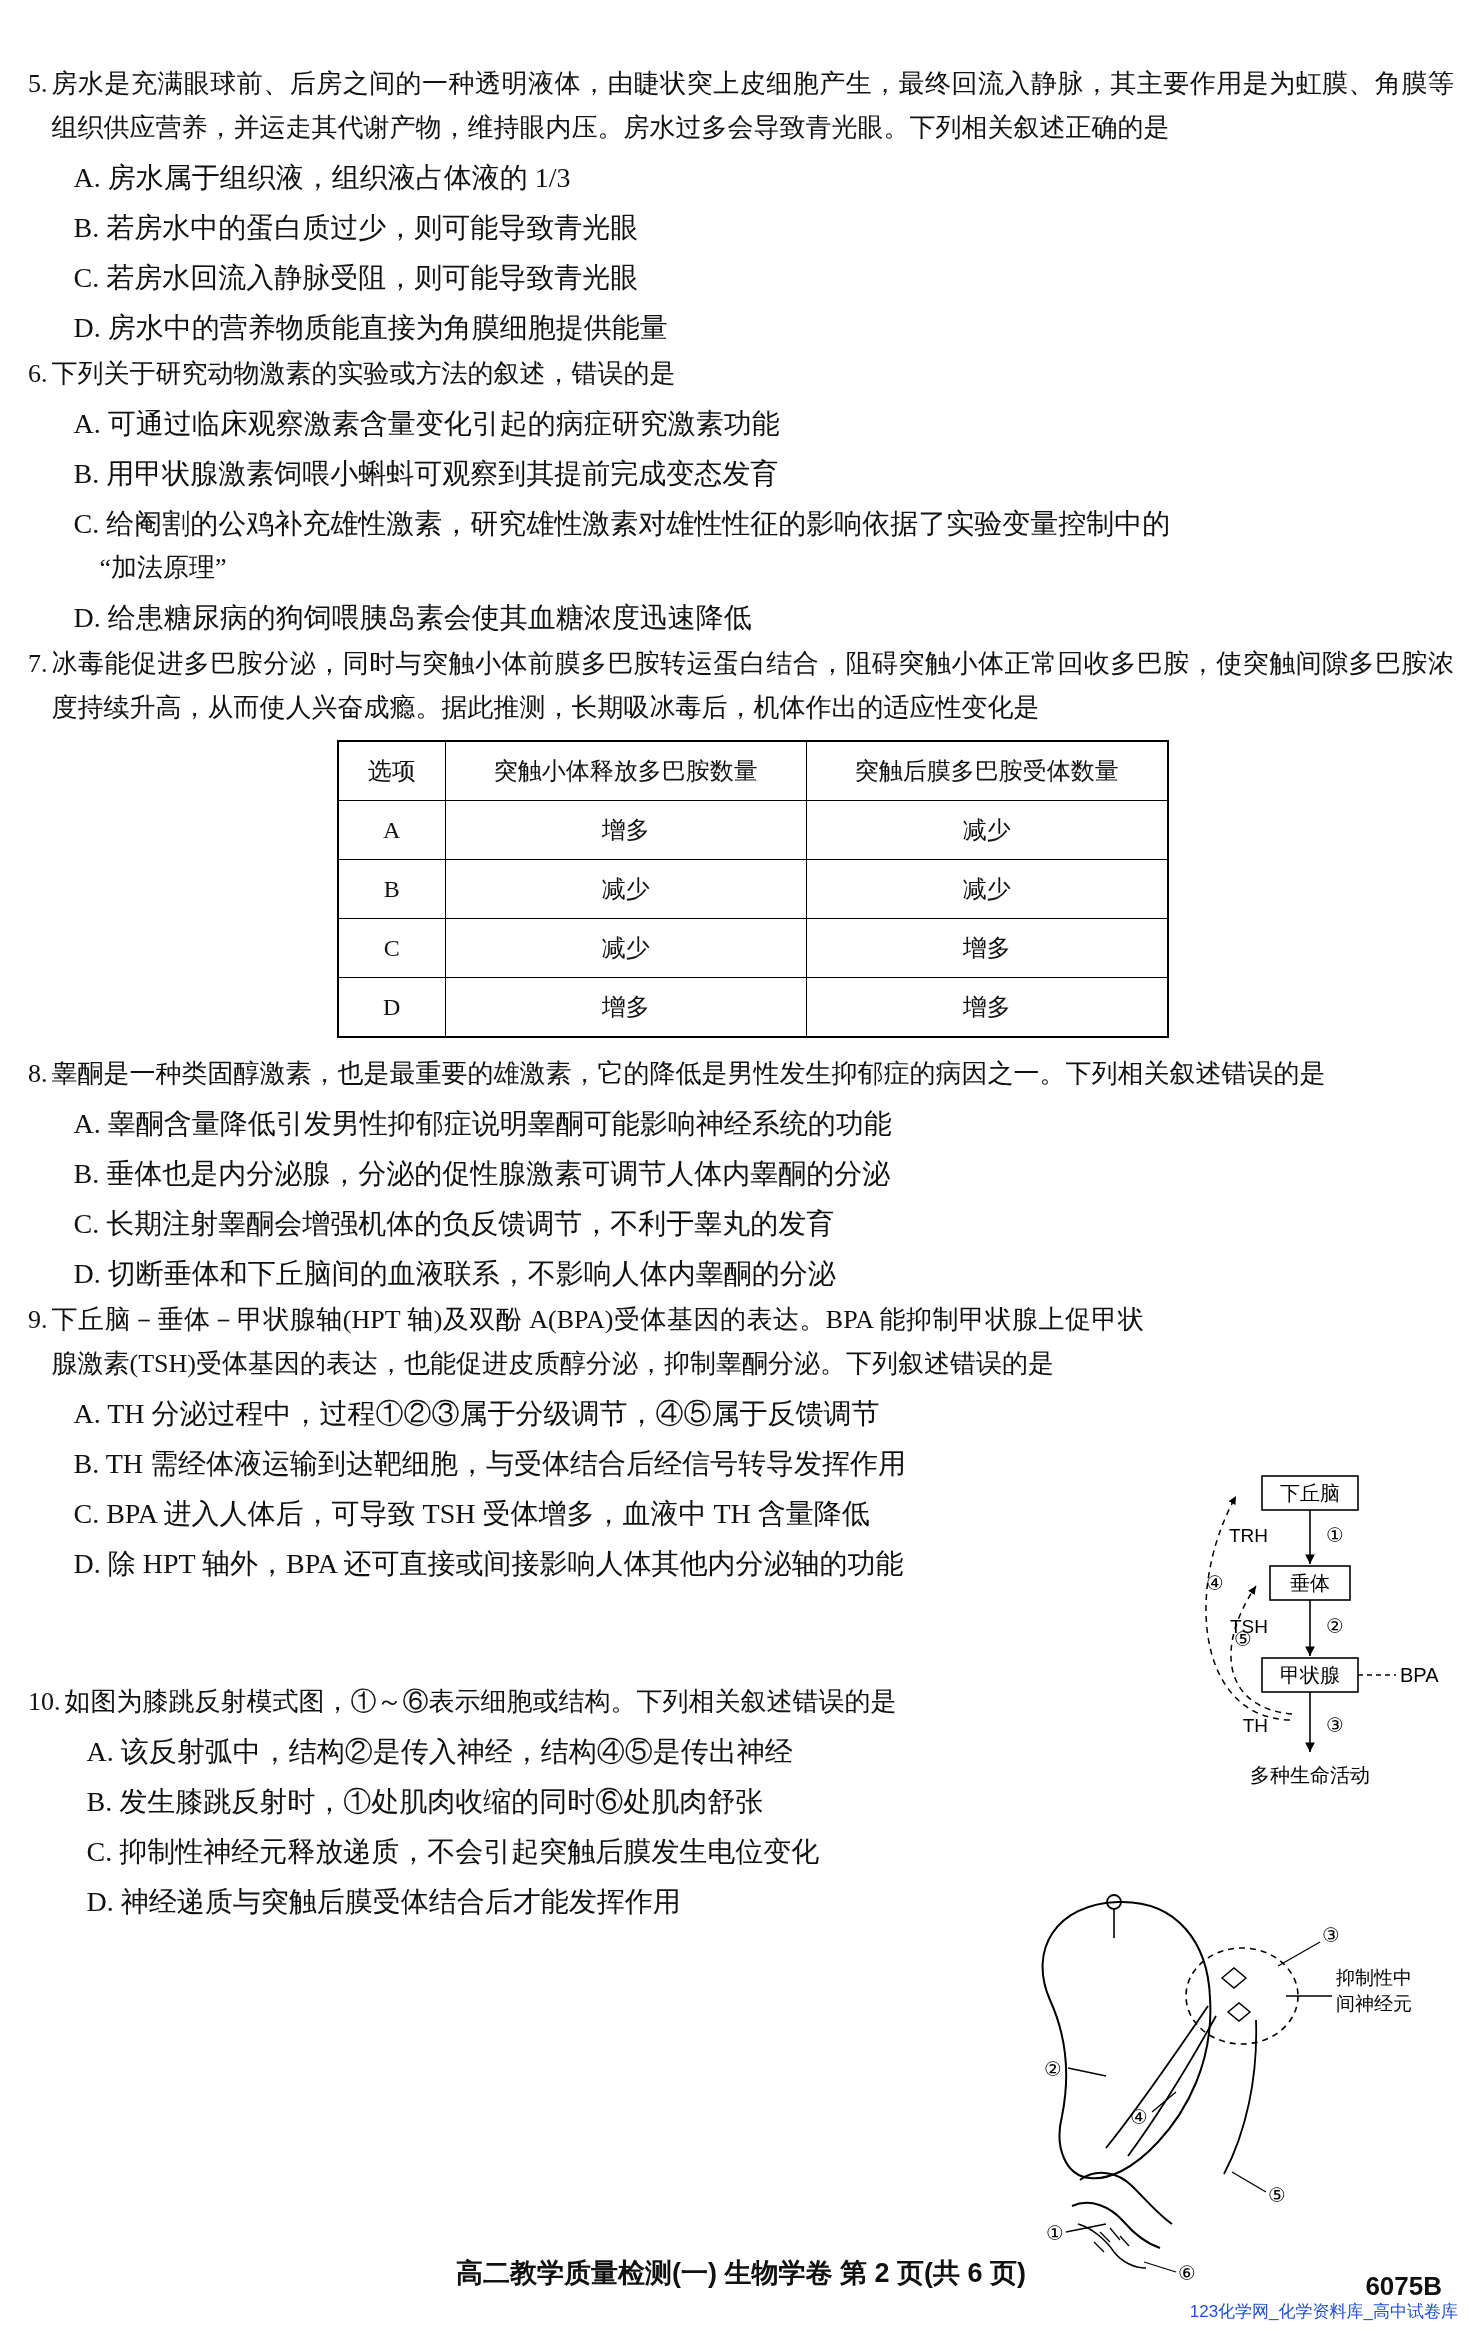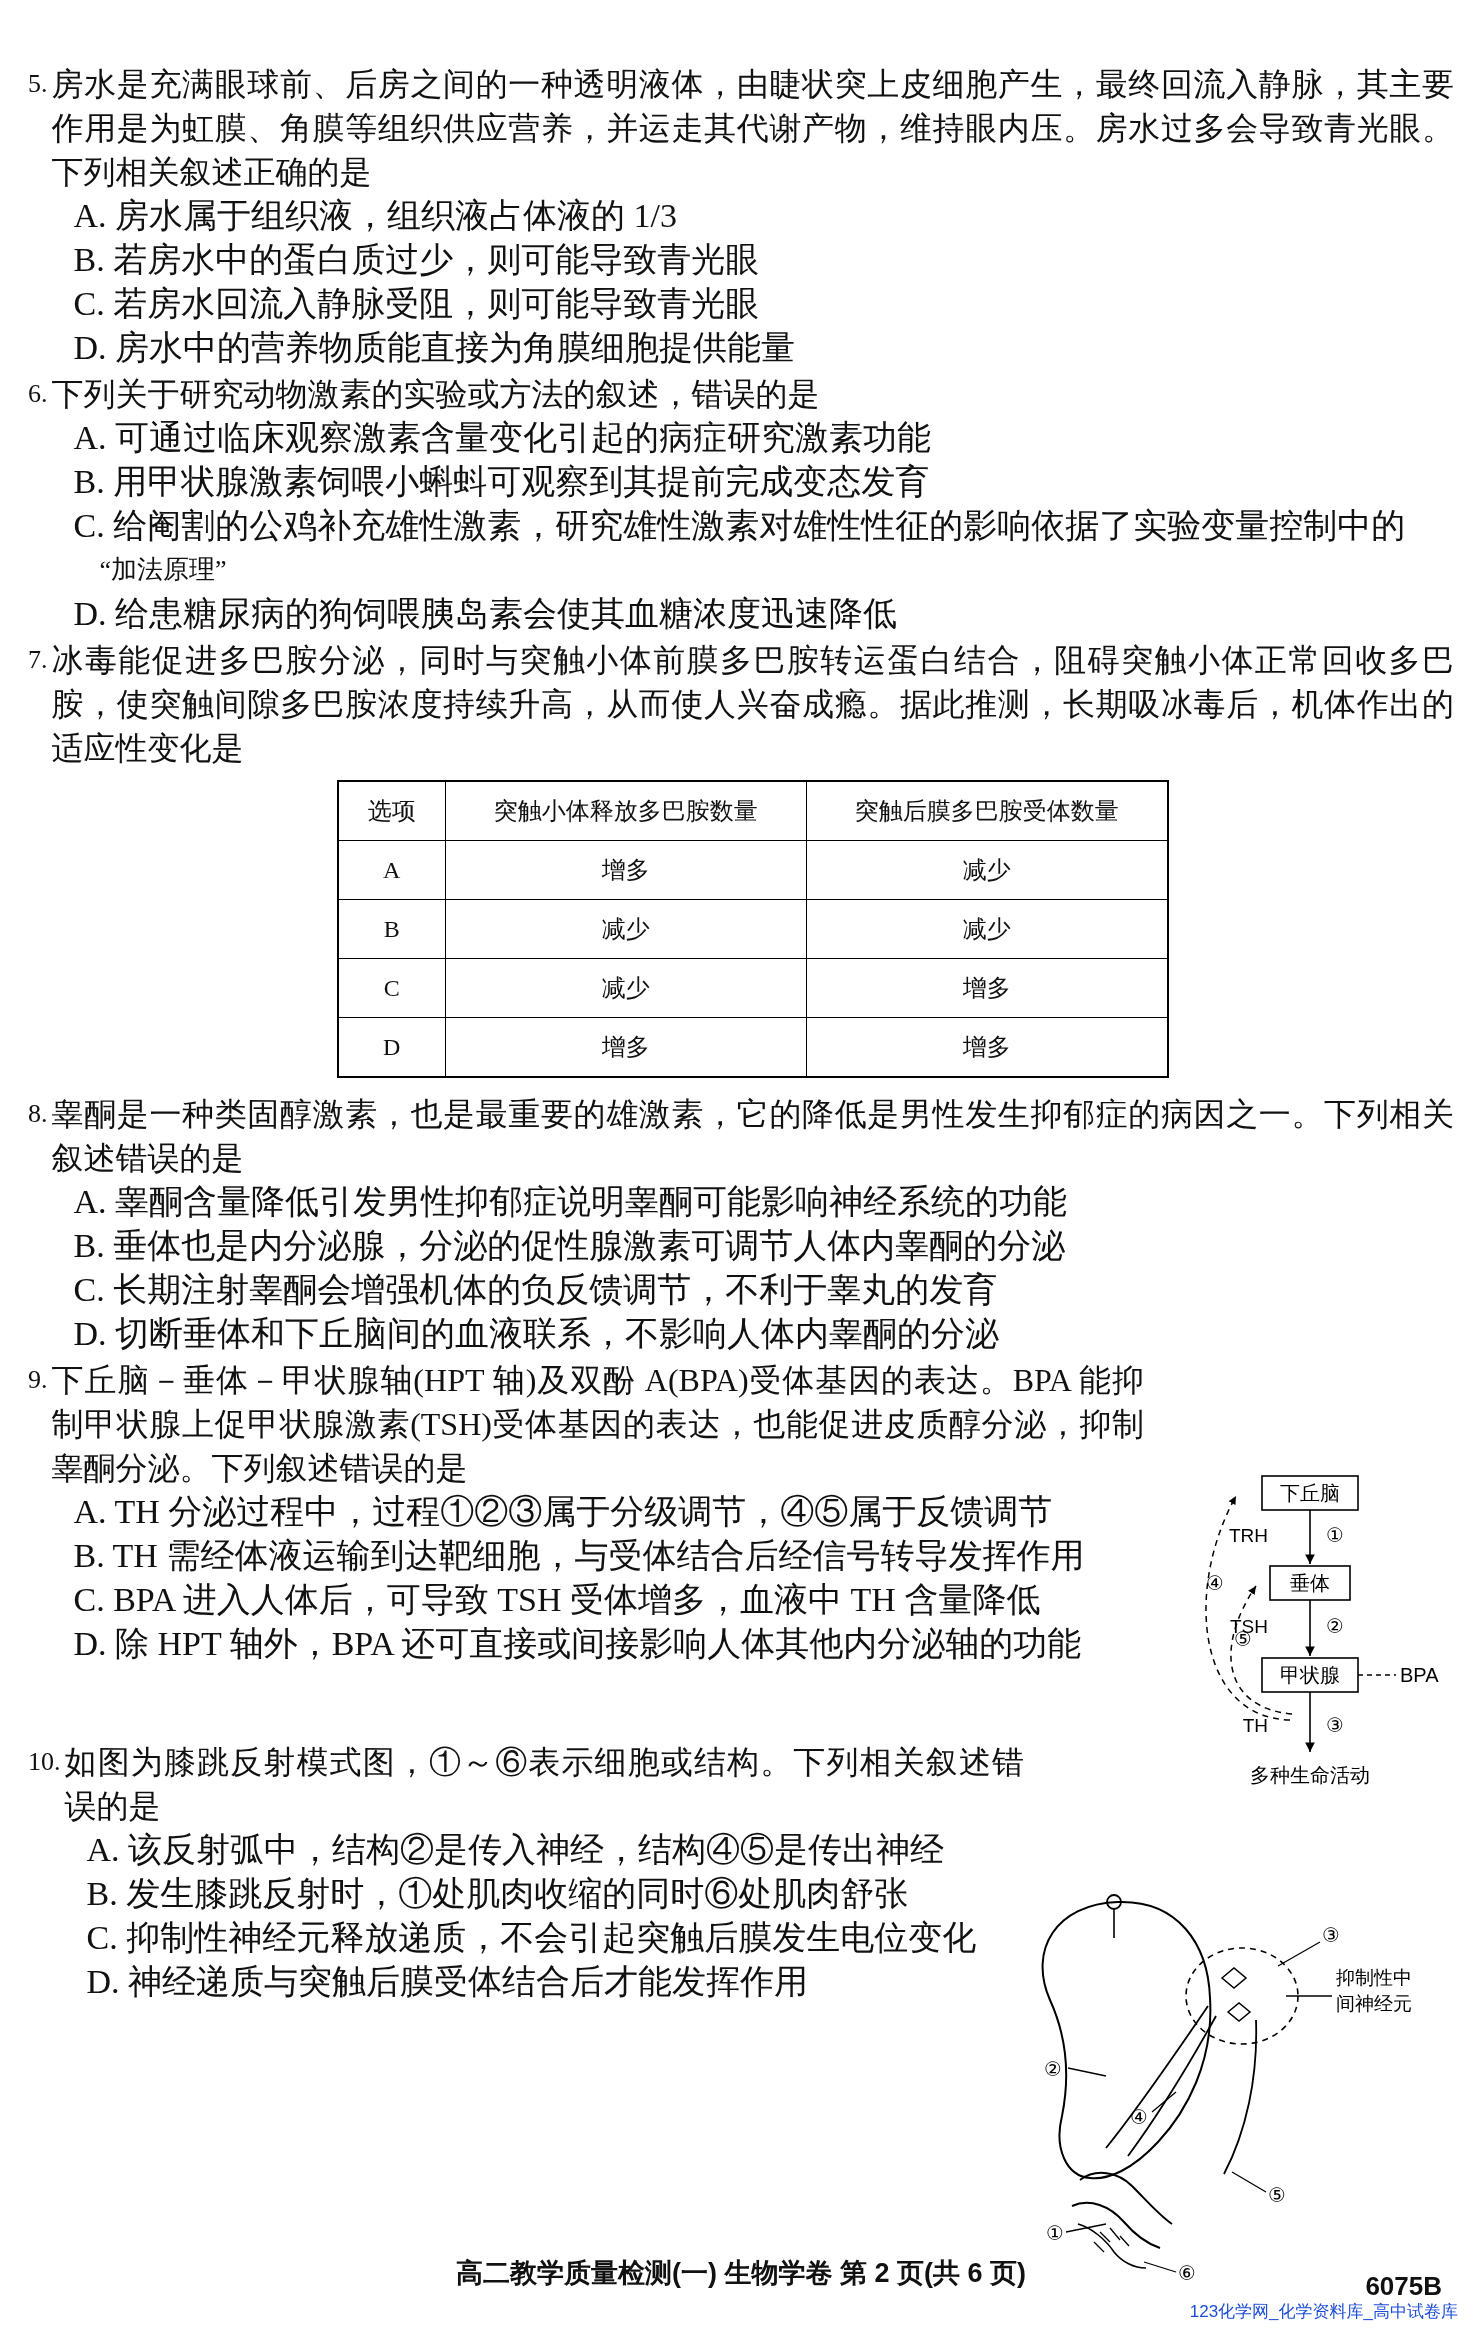--- a/index.html
+++ b/index.html
@@ -28,32 +28,33 @@
   }
   .qnum{
     flex:0 0 auto;
     font-size:26px;
     line-height:44px;
     padding-right:4px;
     white-space:nowrap;
   }
   .qbody{flex:1 1 auto;min-width:0;}
   .stem{
-    font-size:32px;
+    font-size:26px;
     line-height:44px;
     text-align:justify;
     text-justify:inter-ideograph;
     letter-spacing:0px;
   }
   .opt{
-    font-size:34px;
+    font-size:28px;
     line-height:44px;
     padding-left:22px;
     text-align:justify;
     text-justify:inter-ideograph;
+    margin-top:6px;
   }
   .opt-cont{
     font-size:26px;
     line-height:44px;
     padding-left:48px;
   }
   
   .tbl-wrap{
     display:flex;justify-content:center;
     margin:10px 0 12px 0;

